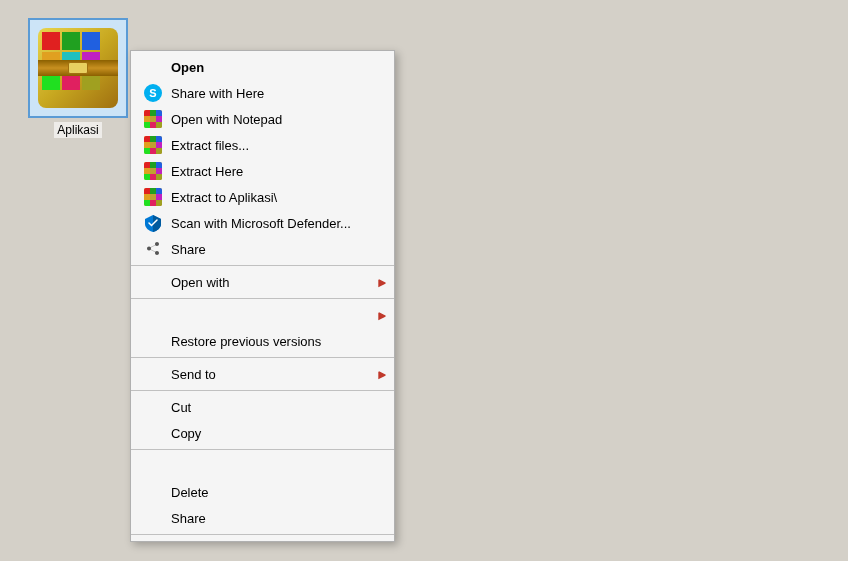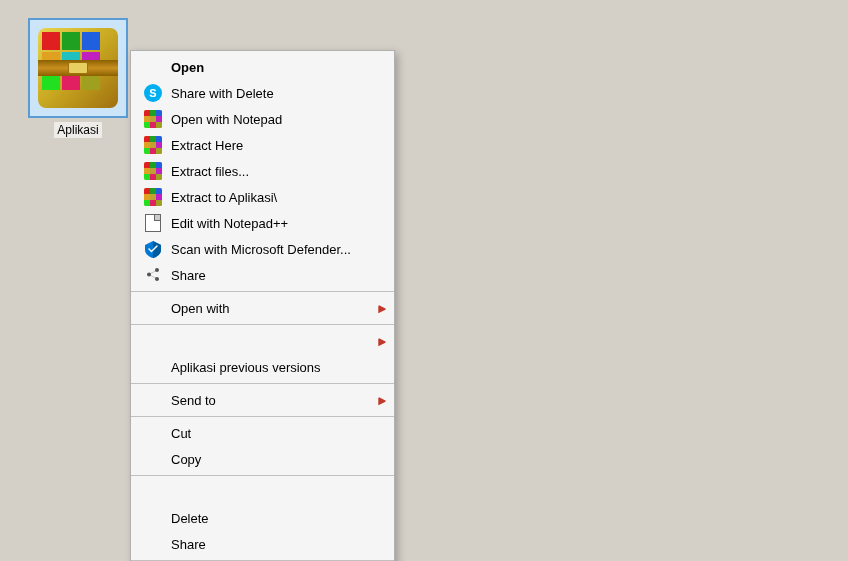--- a/index.html
+++ b/index.html
@@ -254,21 +254,21 @@
 
     <div class="menu-item bold-item">
       <div class="menu-icon"></div>
       <span class="menu-item-text">Open</span>
     </div>
 
     <div class="menu-item">
       <div class="menu-icon">
         <div class="icon-skype">S</div>
       </div>
-      <span class="menu-item-text">Share with Delete</span>
+      <span class="menu-item-text">Share with Here</span>
     </div>
 
     <div class="menu-item">
       <div class="menu-icon">
         <div class="icon-winrar">
           <span></span>
             <span></span>
             <span></span>
           <span></span>
             <span></span>
@@ -288,63 +288,57 @@
             <span></span>
             <span></span>
           <span></span>
             <span></span>
             <span></span>
           <span></span>
             <span></span>
             <span></span>
         </div>
       </div>
+      <span class="menu-item-text">Extract files...</span>
+    </div>
+
+    <div class="menu-item">
+      <div class="menu-icon">
+        <div class="icon-winrar">
+          <span></span>
+            <span></span>
+            <span></span>
+          <span></span>
+            <span></span>
+            <span></span>
+          <span></span>
+            <span></span>
+            <span></span>
+        </div>
+      </div>
       <span class="menu-item-text">Extract Here</span>
     </div>
 
     <div class="menu-item">
       <div class="menu-icon">
         <div class="icon-winrar">
           <span></span>
             <span></span>
             <span></span>
           <span></span>
             <span></span>
             <span></span>
           <span></span>
             <span></span>
             <span></span>
         </div>
       </div>
-      <span class="menu-item-text">Extract files...</span>
-    </div>
-
-    <div class="menu-item">
-      <div class="menu-icon">
-        <div class="icon-winrar">
-          <span></span>
-            <span></span>
-            <span></span>
-          <span></span>
-            <span></span>
-            <span></span>
-          <span></span>
-            <span></span>
-            <span></span>
-        </div>
-      </div>
       <span class="menu-item-text">Extract to Aplikasi\</span>
     </div>
 
-    <div class="menu-item">
-      <div class="menu-icon">
-        <div class="icon-notepad"></div>
-      </div>
-      <span class="menu-item-text">Edit with Notepad++</span>
-    </div>
 
     <div class="menu-item">
       <div class="menu-icon">
         <svg width="18" height="18" viewBox="0 0 18 18">
           <path d="M9 1 L17 5 L17 10 C17 14 13 17 9 18 C5 17 1 14 1 10 L1 5 Z" fill="#0078d4"></path>
           <path d="M9 1 L17 5 L17 10 C17 14 13 17 9 18 Z" fill="#005a9e"></path>
           <path d="M5 9 L7.5 11.5 L13 6" stroke="white" stroke-width="1.5" fill="none" stroke-linecap="round"></path>
         </svg>
       </div>
       <span class="menu-item-text">Scan with Microsoft Defender...</span>
@@ -369,21 +363,21 @@
 
     <div class="menu-separator"></div>
 
     <div class="menu-item has-submenu">
       <div class="menu-icon"></div>
       <span class="submenu-arrow">▶</span>
     </div>
 
     <div class="menu-item">
       <div class="menu-icon"></div>
-      <span class="menu-item-text">Aplikasi previous versions</span>
+      <span class="menu-item-text">Restore previous versions</span>
     </div>
 
     <div class="menu-separator"></div>
 
     <div class="menu-item has-submenu">
       <div class="menu-icon"></div>
       <span class="menu-item-text">Send to</span>
       <span class="submenu-arrow">▶</span>
     </div>
 

